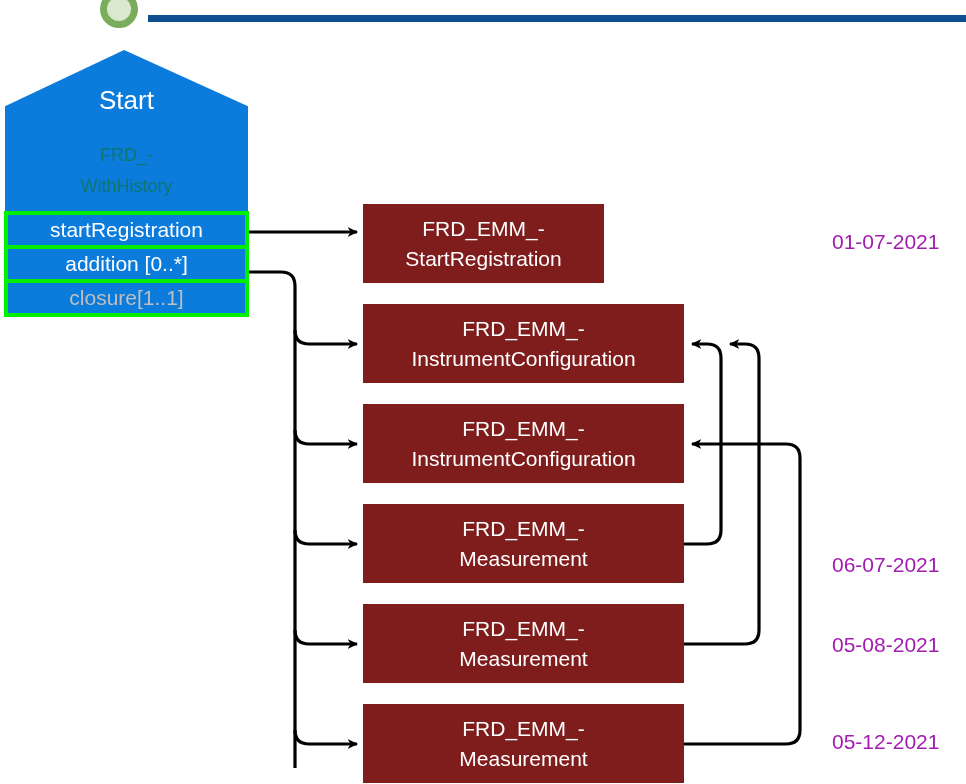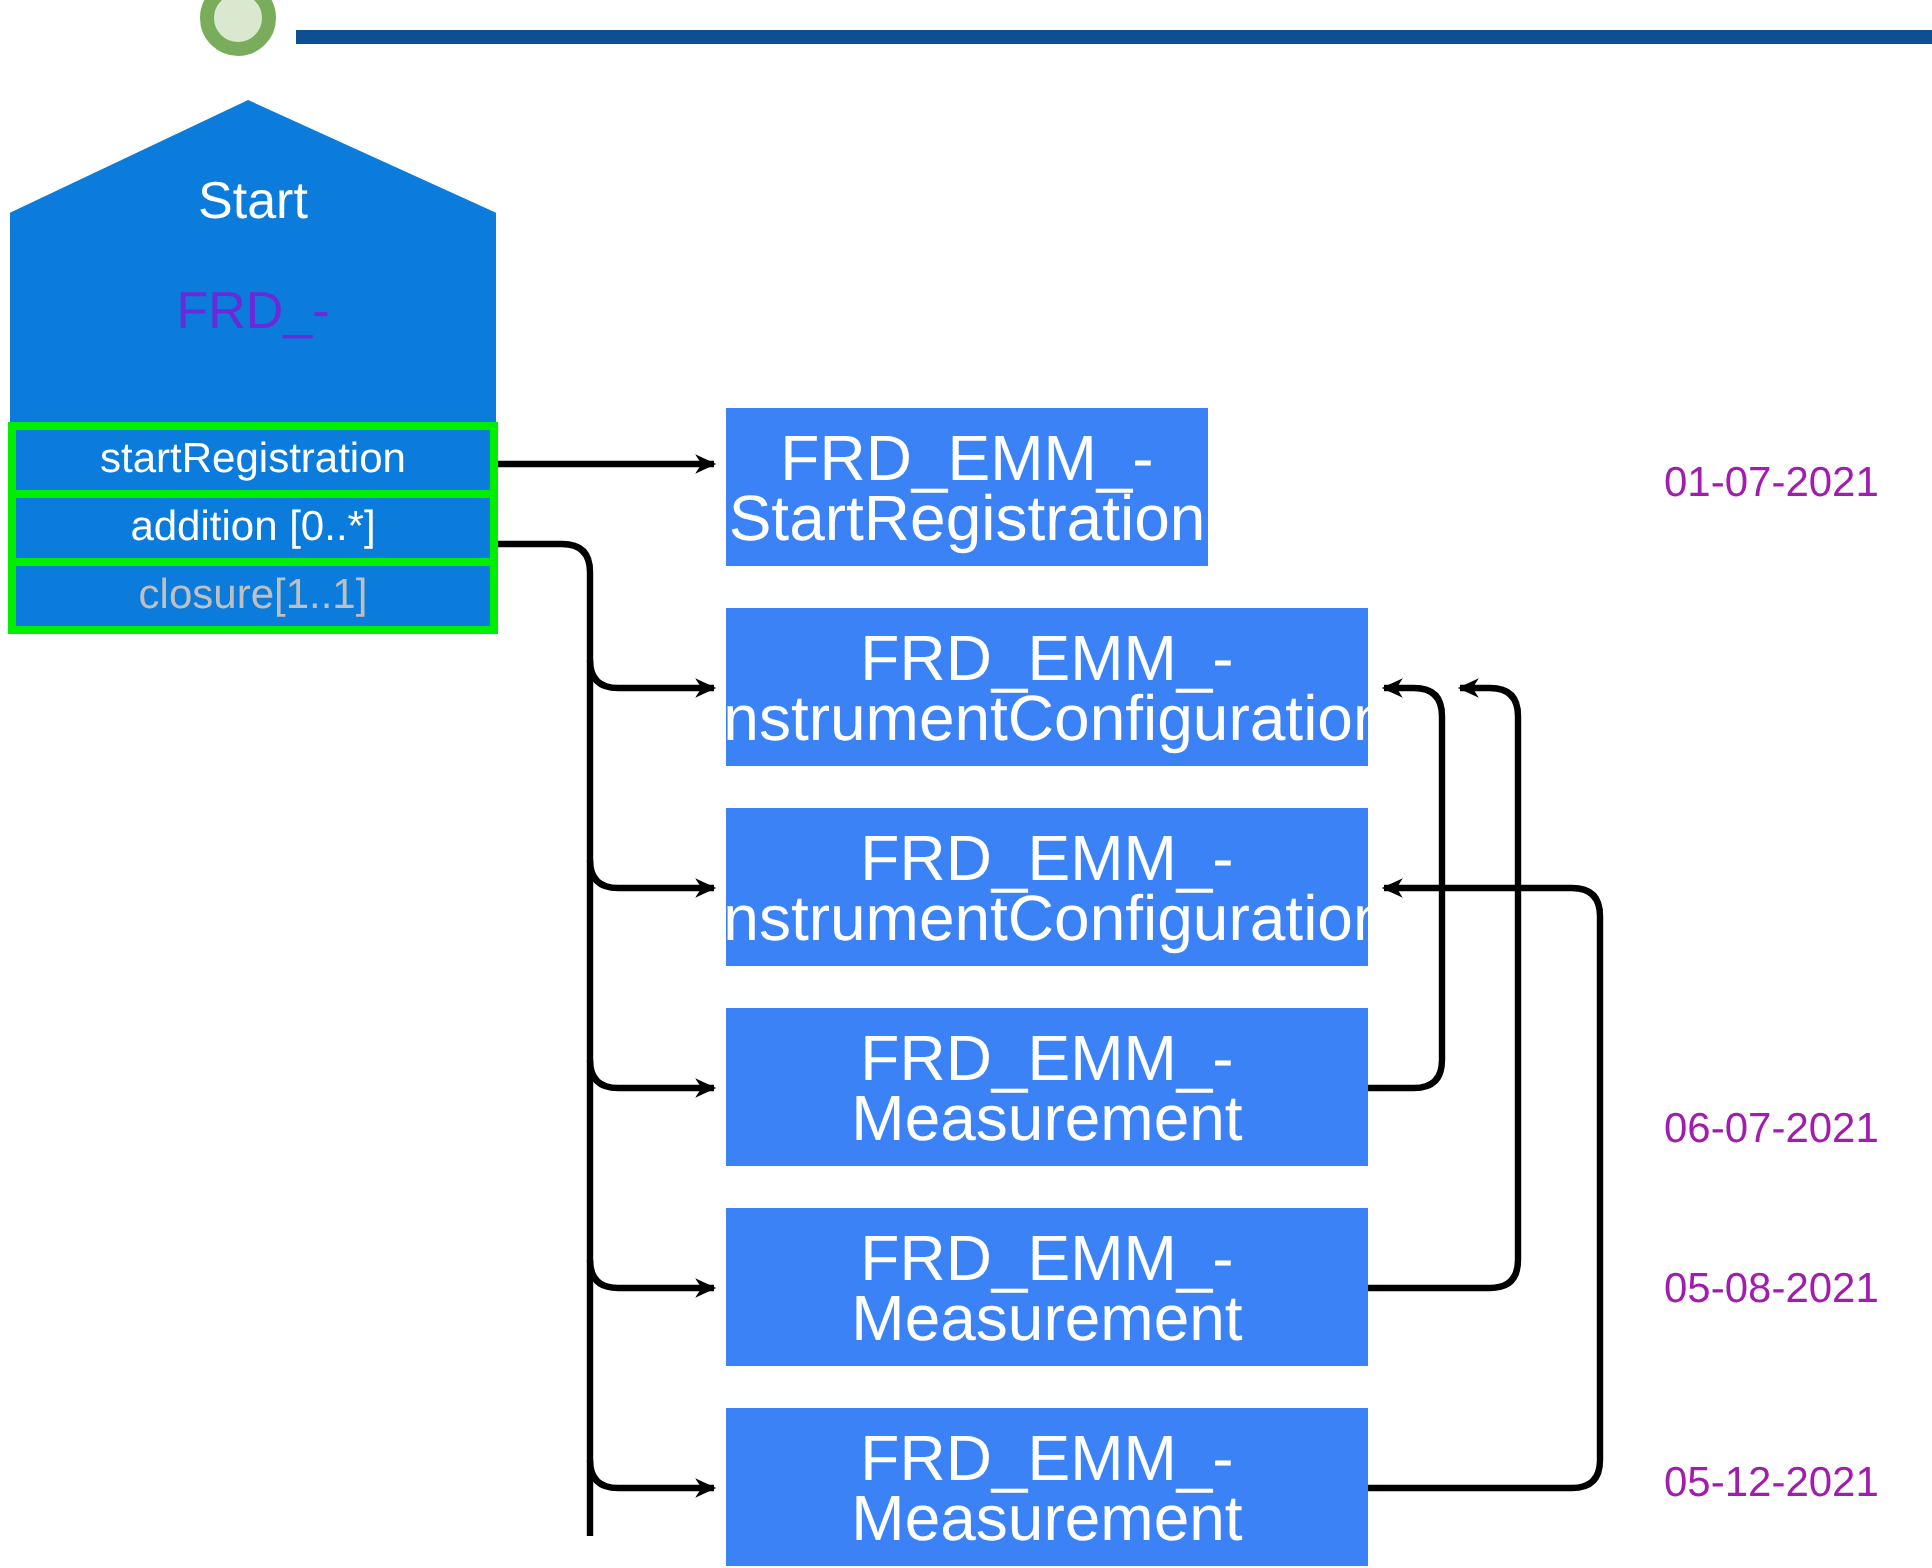--- a/index.html
+++ b/index.html
@@ -2,34 +2,34 @@
 <html><head>
 <meta charset="utf-8">
 <style>
   html,body{margin:0;padding:0;background:#ffffff;}
   body{width:966px;height:784px;position:relative;overflow:hidden;
        font-family:"Liberation Sans","DejaVu Sans",sans-serif;}
   #stage{position:absolute;left:0;top:0;width:966px;height:611px;}
 
   svg#wires{position:absolute;left:0;top:0;width:966px;height:784px;pointer-events:none;}
 
-  .node{position:absolute;background:#3b82f6;color:#ffffff;display:flex;
+  .node{position:absolute;background:#7f1d1d;color:#ffffff;display:flex;
         flex-direction:column;align-items:center;justify-content:center;
-        text-align:center;font-size:32px;line-height:30px;box-sizing:border-box;}
+        text-align:center;font-size:21px;line-height:30px;box-sizing:border-box;}
   .node .l1,.node .l2{display:block;white-space:nowrap;}
 
   
   #start-shape{position:absolute;left:5px;top:50px;width:243px;height:161px;
       background:#0b7bdc;
       -webkit-clip-path:polygon(49% 0%, 100% 35%, 100% 100%, 0% 100%, 0% 35%);
       clip-path:polygon(49% 0%, 100% 35%, 100% 100%, 0% 100%, 0% 35%);}
   #start-title{position:absolute;left:5px;top:85px;width:243px;text-align:center;
       color:#ffffff;font-size:26px;line-height:30px;}
   #start-sub{position:absolute;left:5px;top:140px;width:243px;text-align:center;
-      color:#6d28d9;font-size:26px;line-height:31px;}
+      color:#0f766e;font-size:18px;line-height:31px;}
   #start-sub .l2{display:block;}
 
   
   #attr-stack{position:absolute;left:4px;top:211px;width:245px;
       background:#00ee00;padding:4px;box-sizing:border-box;}
   .attr-row{background:#0b7bdc;color:#ffffff;height:30px;line-height:30px;
       text-align:center;font-size:21px;box-sizing:border-box;}
   .attr-gap{height:4px;background:#00ee00;}
   .attr-row.muted{color:#bfbfbf;}
 
@@ -74,20 +74,21 @@
     </g>
   </svg>
 
   <div id="top-circle"></div>
   <div id="top-line"></div>
 
   <div id="start-shape"></div>
   <div id="start-title">Start</div>
   <div id="start-sub">
     <span class="l1">FRD_-</span>
+    <span class="l2">WithHistory</span>
   </div>
 
   <div id="attr-stack">
     <div class="attr-row">startRegistration</div>
     <div class="attr-gap"></div>
     <div class="attr-row">addition [0..*]</div>
     <div class="attr-gap"></div>
     <div class="attr-row muted">closure[1..1]</div>
   </div>
 

